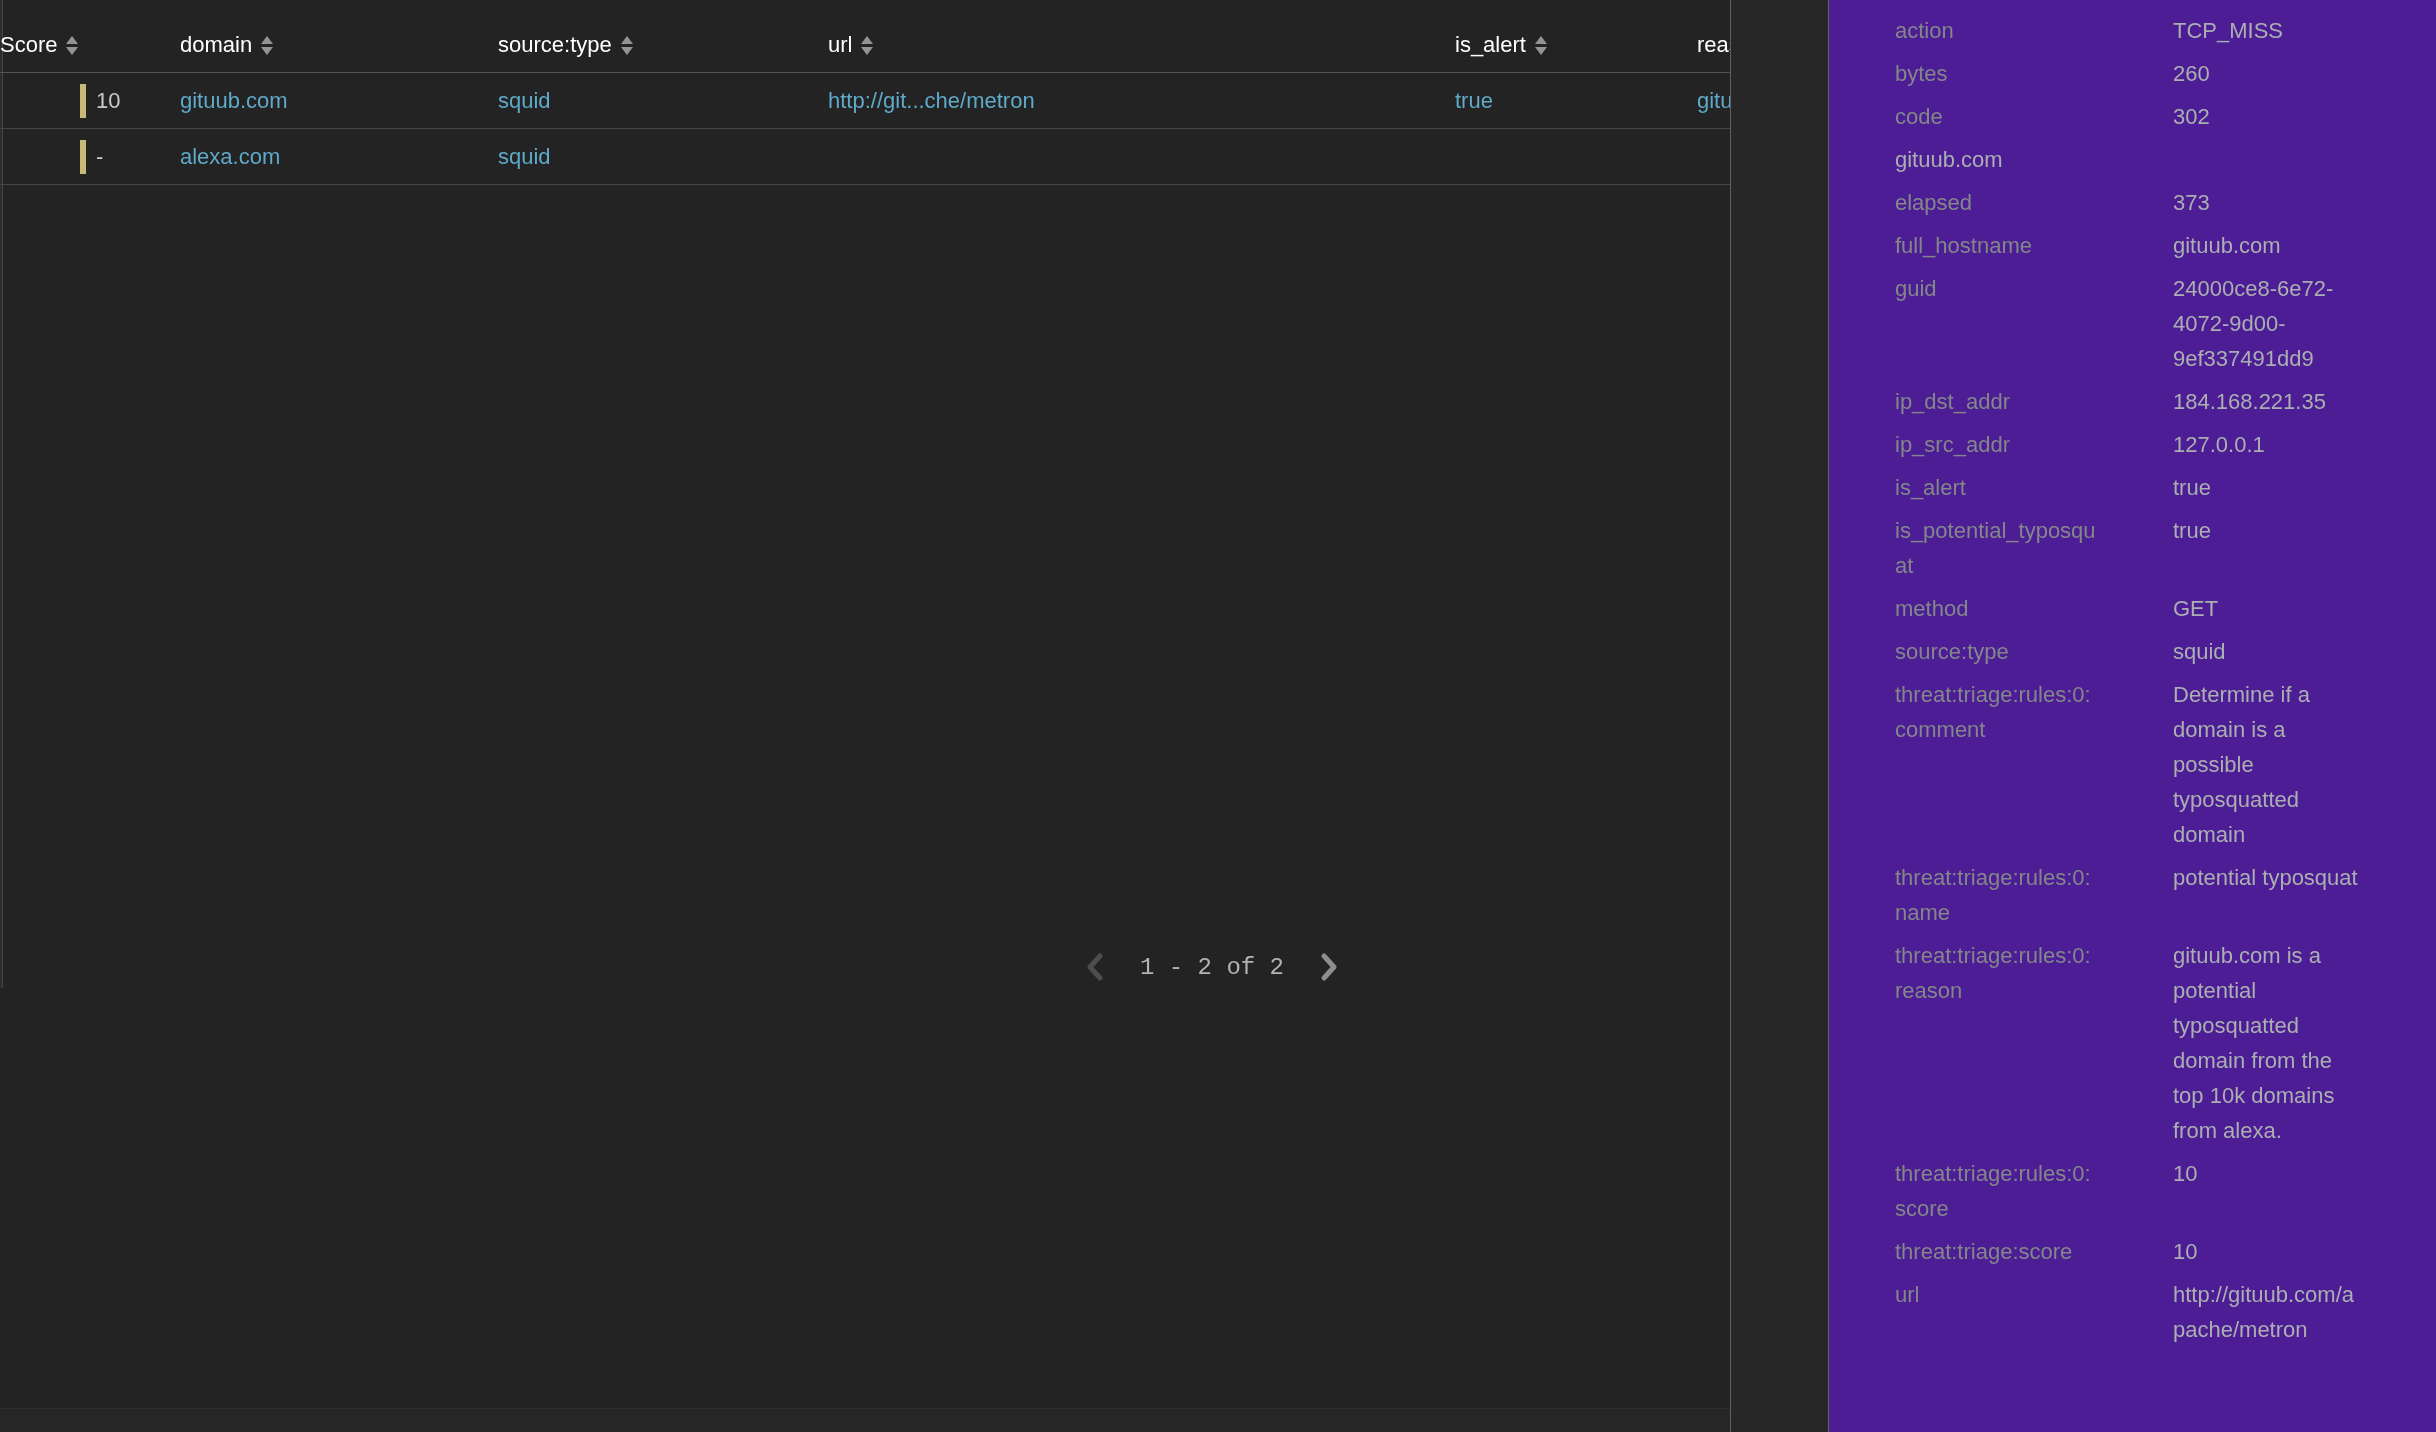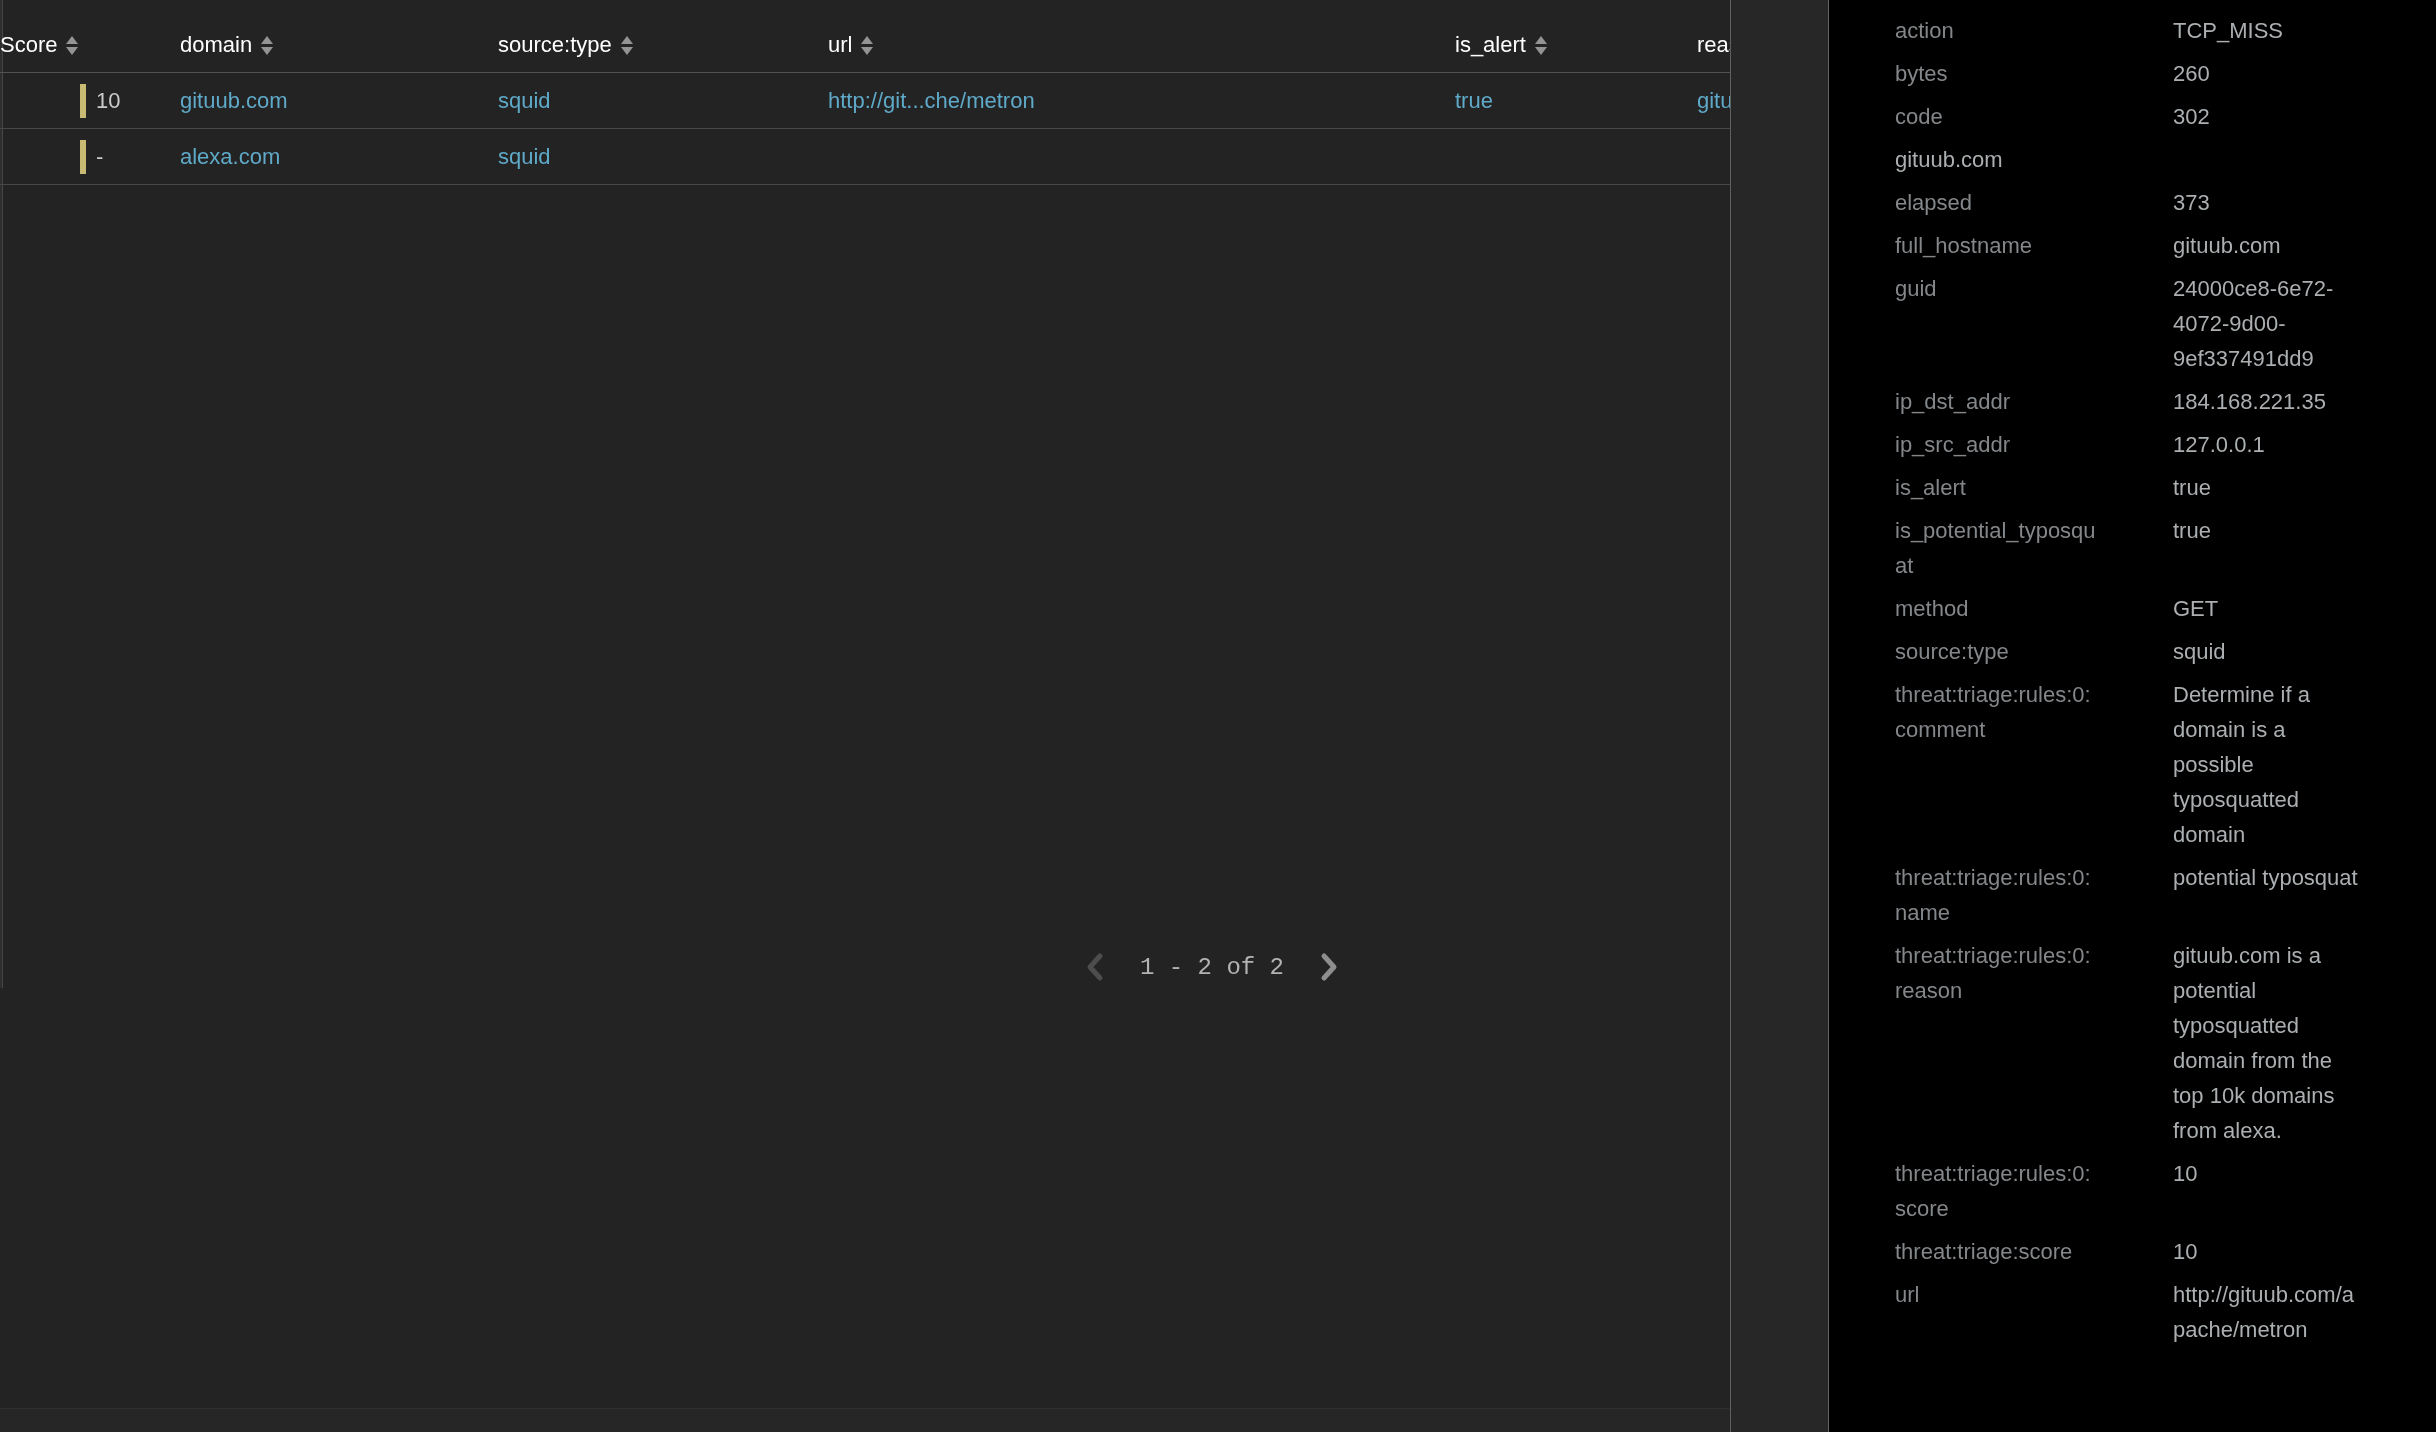--- a/index.html
+++ b/index.html
@@ -95,21 +95,21 @@
   
   .details-outer {
     position: absolute; left: 1730px; top: 0;
     width: 706px; height: 1432px;
     background: #272727;
     border-left: 1px solid #5f5f5f;
   }
   .details-inner {
     position: absolute; left: 97px; top: 0;
     width: 609px; height: 1432px;
-    background: #000000;
+    background: #4c1d95;
     border-left: 1px solid #636363;
     padding: 13px 0 0 66px;
     overflow: hidden;
   }
   .detail-row {
     display: flex;
     margin-bottom: 8px;
     font-size: 22px;
     line-height: 35px;
   }

